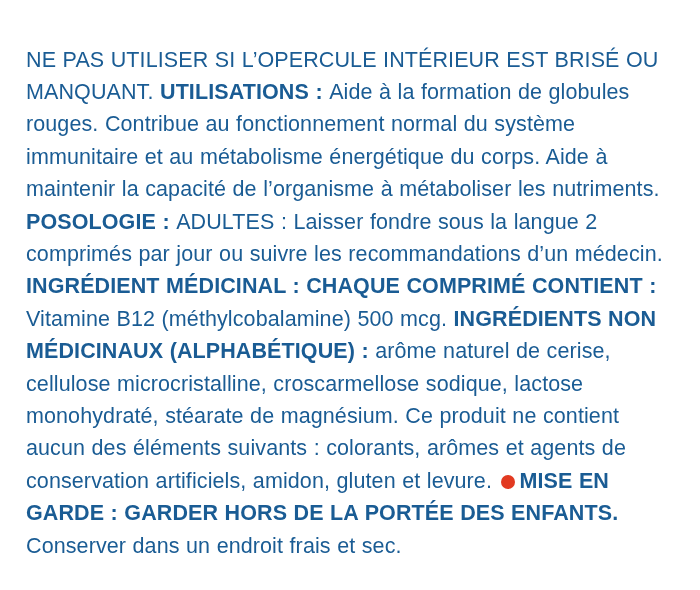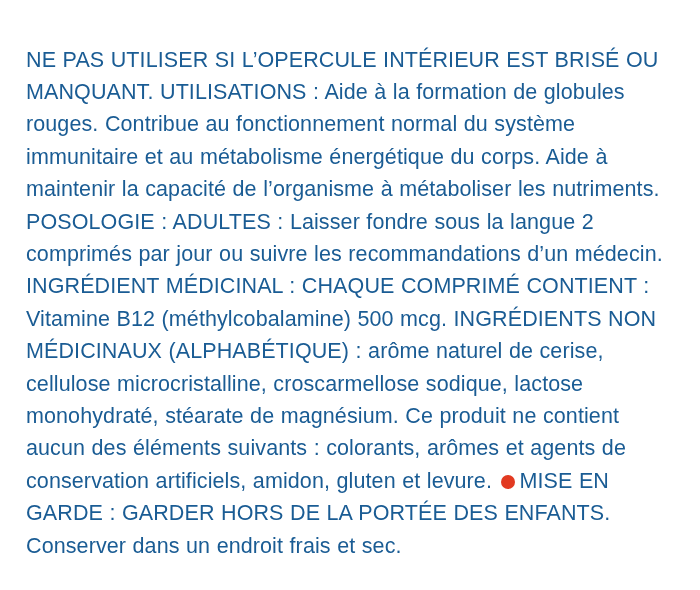--- a/index.html
+++ b/index.html
@@ -21,21 +21,21 @@
   }
   .label-text {
     color: #1a5c94;
     font-size: 21.5px;
     line-height: 32.4px;
     letter-spacing: 0.1px;
     text-align: left;
     word-spacing: 0.4px;
   }
   .caps {
-    font-weight: normal;
+    font-weight: bold;
     text-transform: uppercase;
   }
   .lead-caps {
     text-transform: uppercase;
   }
   .bullet-dot {
     display: inline-block;
     width: 14px;
     height: 14px;
     border-radius: 50%;

